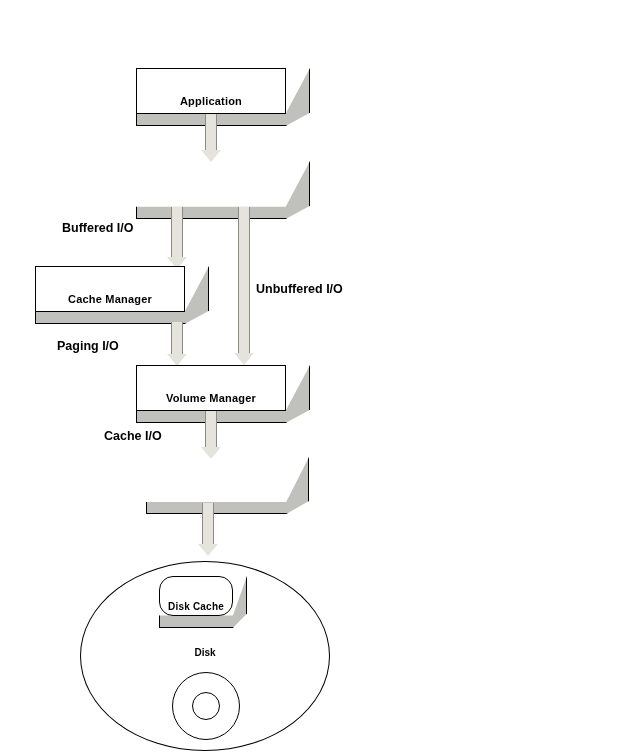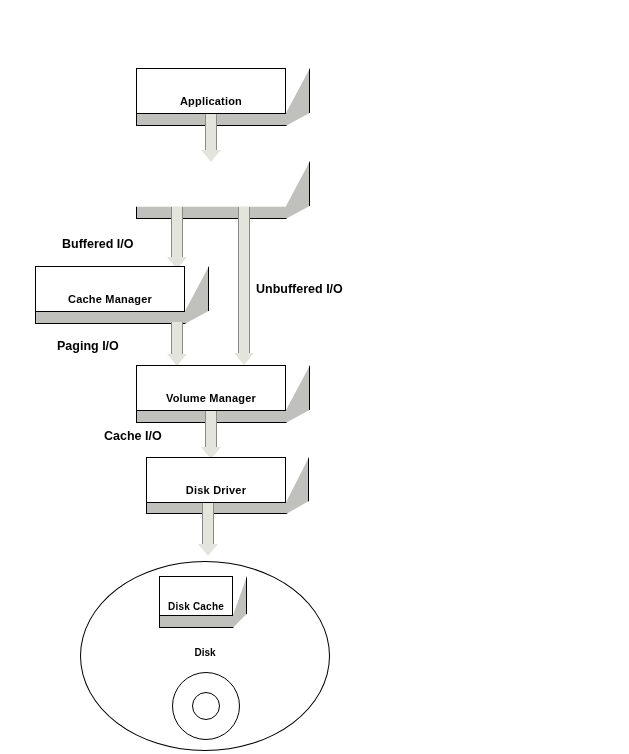--- a/index.html
+++ b/index.html
@@ -134,21 +134,21 @@
     <div class="head" style="left:0; top:36px;"></div>
   </div>
 
   <div class="side" style="left:136px; top:161px; width:174px; height:58px;
               clip-path: polygon(100% 0, 100% 77%, 86% 100%, 0 100%, 0 79%, 86% 79%);"></div>
 
   <div class="arrow" style="left:167px; top:207px; width:20px; height:62px;">
     <div class="shaft" style="left:4px; top:0; width:12px; height:50px;"></div>
     <div class="head" style="left:0; top:50px;"></div>
   </div>
-  <div class="note" style="left:62px; top:237px;">Buffered I/O</div>
+  <div class="note" style="left:62px; top:221px;">Buffered I/O</div>
 
   <div class="arrow" style="left:234px; top:207px; width:20px; height:158px;">
     <div class="shaft" style="left:4px; top:0; width:12px; height:146px;"></div>
     <div class="head" style="left:0; top:146px;"></div>
   </div>
   <div class="note" style="left:256px; top:282px;">Unbuffered I/O</div>
 
   <div class="side" style="left:35px; top:266px; width:174px; height:58px;
               clip-path: polygon(100% 0, 100% 77%, 86% 100%, 0 100%, 0 79%, 86% 79%);"></div>
   <div class="box" style="left:35px; top:266px; width:150px; height:46px;">
@@ -168,34 +168,31 @@
   </div>
 
   <div class="arrow" style="left:201px; top:411px; width:20px; height:48px;">
     <div class="shaft" style="left:4px; top:0; width:12px; height:36px;"></div>
     <div class="head" style="left:0; top:36px;"></div>
   </div>
   <div class="note" style="left:104px; top:429px;">Cache I/O</div>
 
   <div class="side" style="left:146px; top:457px; width:163px; height:57px;
               clip-path: polygon(100% 0, 100% 77%, 86% 100%, 0 100%, 0 79%, 86% 79%);"></div>
-  <div class="box" style="left:146px; top:457px; width:140px; height:46px;">
-    <span class="label">Disk Driver</span>
-  </div>
 
   <div class="arrow" style="left:198px; top:503px; width:20px; height:53px;">
     <div class="shaft" style="left:4px; top:0; width:12px; height:41px;"></div>
     <div class="head" style="left:0; top:41px;"></div>
   </div>
 
   <div class="disk" style="left:80px; top:561px; width:248px; height:188px;"></div>
 
   <div class="side" style="left:159px; top:576px; width:88px; height:52px;
               clip-path: polygon(100% 0, 100% 72%, 84% 100%, 0 100%, 0 76%, 84% 76%);"></div>
-  <div class="box" style="left:159px; top:576px; width:74px; height:40px;">
+  <div class="box" style="left:159px; top:576px; width:74px; height:40px;border-radius:14px;">
     <span class="label" style="font-size:10px;">Disk Cache</span>
   </div>
 
   <div class="disk-label" style="left:180px; top:647px; width:50px;">Disk</div>
 
   <div class="spindle-outer" style="left:172px; top:672px; width:66px; height:66px;"></div>
   <div class="spindle-inner" style="left:192px; top:692px; width:26px; height:26px;"></div>
 
 </div>
 

